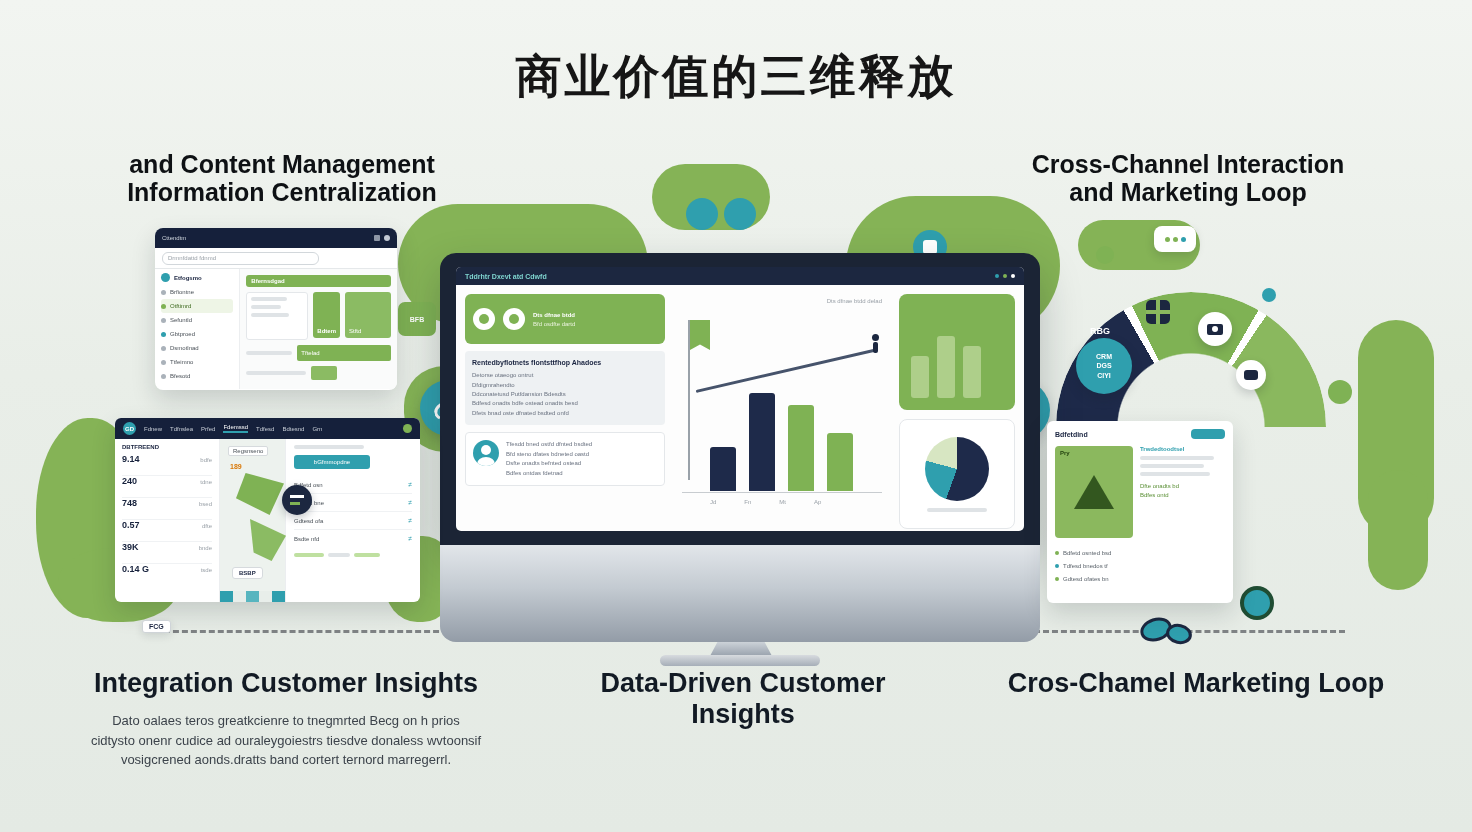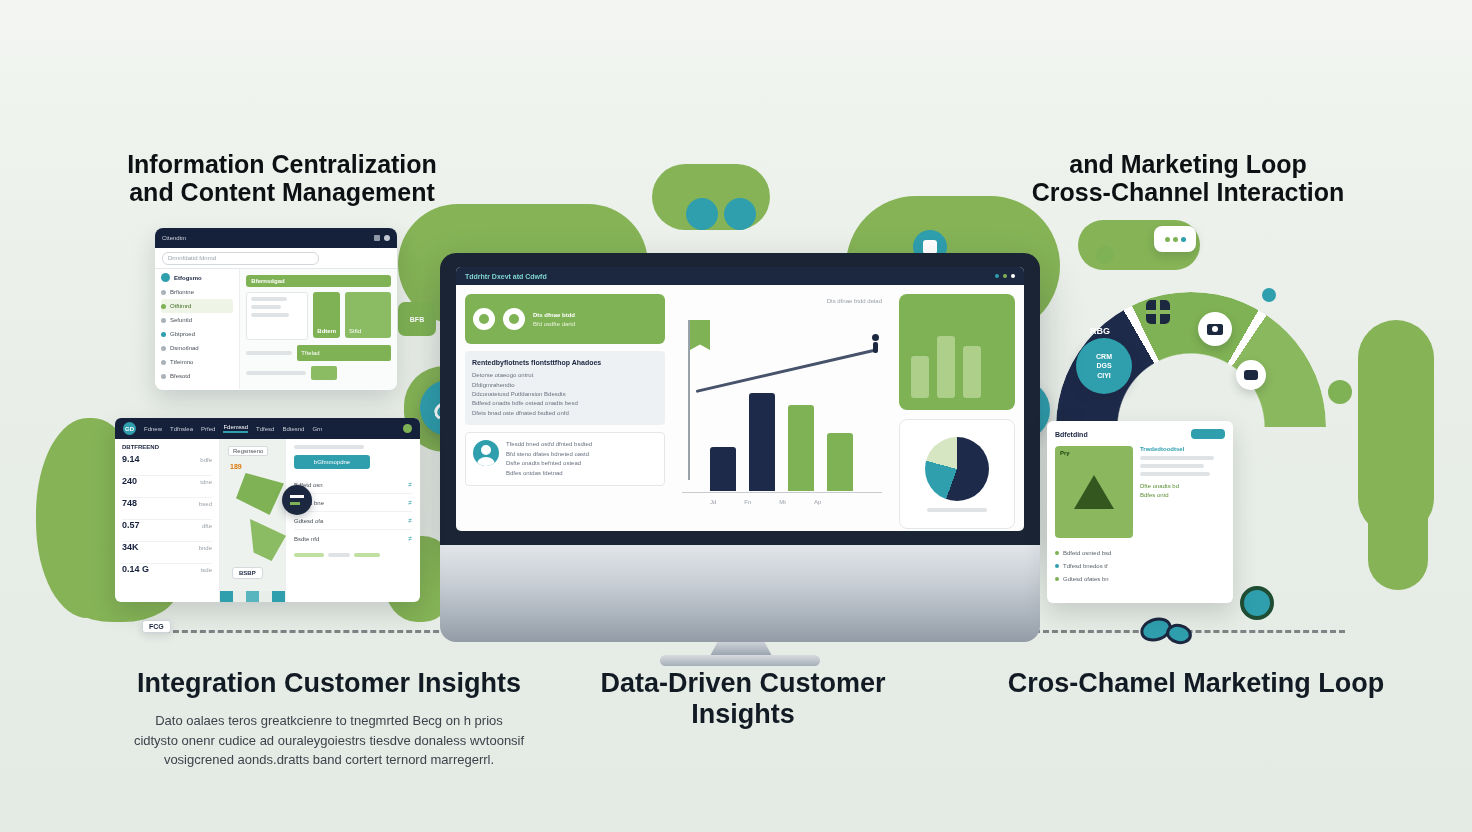--- a/index.html
+++ b/index.html
@@ -132,28 +132,29 @@
   <div class="tealc" style="left:686px;top:198px;width:32px;height:32px;"></div>
   <div class="tealc" style="left:724px;top:198px;width:32px;height:32px;"></div>
   <div class="dot" style="position:absolute;left:1096px;top:246px;width:18px;height:18px;background:#7fb254;"></div>
   <div class="dot" style="position:absolute;left:1262px;top:288px;width:14px;height:14px;background:#2f9fae;"></div>
   <div class="dot" style="position:absolute;left:1328px;top:380px;width:24px;height:24px;background:#7fb254;"></div>
 
   <div style="position:absolute;left:398px;top:302px;width:38px;height:34px;background:#7fb254;border-radius:7px;display:flex;align-items:center;justify-content:center;color:#fff;font-size:7px;font-weight:700;">
     <span>BFB</span>
   </div>
 
+  <div class="big-title">商业价值的三维释放</div>
 
   <div class="col-header" style="left:108px;top:150px;width:348px;">
+    <div>and Content Management</div>
     <div>Information Centralization</div>
-    <div>and Content Management</div>
   </div>
   <div class="col-header" style="left:1012px;top:150px;width:352px;">
+    <div>Cross-Channel Interaction</div>
     <div>and Marketing Loop</div>
-    <div>Cross-Channel Interaction</div>
   </div>
 
   <div id="ring"></div>
   <div style="position:absolute;left:1090px;top:326px;font-size:9px;font-weight:700;color:#fff;">RBG</div>
   <div style="position:absolute;left:1146px;top:300px;width:24px;height:24px;background:#1c2740;border-radius:5px;">
     <div style="position:absolute;left:10px;top:0;width:4px;height:24px;background:#8ab85e;"></div>
     <div style="position:absolute;left:0;top:10px;width:24px;height:4px;background:#8ab85e;"></div>
   </div>
   <div style="position:absolute;left:1076px;top:338px;width:56px;height:56px;border-radius:50%;background:#2f9fae;display:flex;flex-direction:column;align-items:center;justify-content:center;color:#fff;font-size:7px;font-weight:700;line-height:1.3;box-shadow:0 5px 12px rgba(20,30,40,.2);">
     <span>CRM</span>
@@ -374,21 +375,21 @@
           </div>
         <div style="display:flex;justify-content:space-between;align-items:baseline;height:21px;border-bottom:1px solid #f0f2f4;">
             <span style="font-size:9px;font-weight:700;color:#16213c;">748</span>
             <span style="font-size:6px;color:#9aa1a8;">bsed</span>
           </div>
         <div style="display:flex;justify-content:space-between;align-items:baseline;height:21px;border-bottom:1px solid #f0f2f4;">
             <span style="font-size:9px;font-weight:700;color:#16213c;">0.57</span>
             <span style="font-size:6px;color:#9aa1a8;">dfte</span>
           </div>
         <div style="display:flex;justify-content:space-between;align-items:baseline;height:21px;border-bottom:1px solid #f0f2f4;">
-            <span style="font-size:9px;font-weight:700;color:#16213c;">34K</span>
+            <span style="font-size:9px;font-weight:700;color:#16213c;">39K</span>
             <span style="font-size:6px;color:#9aa1a8;">bnde</span>
           </div>
         <div style="display:flex;justify-content:space-between;align-items:baseline;height:21px;">
             <span style="font-size:9px;font-weight:700;color:#16213c;">0.14 G</span>
             <span style="font-size:6px;color:#9aa1a8;">tsde</span>
           </div>
       </div>
 
       <div style="flex:1;background:#edf2ee;position:relative;">
         <span style="position:absolute;left:8px;top:7px;background:#fff;border:1px solid #d6dadd;border-radius:2px;font-size:6px;color:#4a5158;padding:1px 4px;">Regsnseno</span>
@@ -468,21 +469,21 @@
           <span style="font-size:6px;color:#5b636b;">Tdfesd bnedos tf</span>
         </div>
       <div style="display:flex;align-items:center;gap:4px;height:13px;">
           <span class="dot" style="width:4px;height:4px;background:#7fb254;"></span>
           <span style="font-size:6px;color:#5b636b;">Gdtesd ofates bn</span>
         </div>
     </div>
   </div>
 
 
-  <div class="abs" style="left:90px;top:668px;width:392px;margin-left:43px;">
+  <div class="abs" style="left:90px;top:668px;width:392px;">
     <h2 class="bottom-title">Integration Customer Insights</h2>
     <p class="bottom-body">Dato oalaes teros greatkcienre to tnegmrted Becg on h prios cidtysto onenr cudice ad ouraleygoiestrs tiesdve donaless wvtoonsif vosigcrened aonds.dratts band cortert ternord marregerrl.</p>
   </div>
   <div class="abs" style="left:552px;top:668px;width:382px;">
     <h2 class="bottom-title">Data-Driven Customer Insights</h2>
   </div>
   <div class="abs" style="left:1000px;top:668px;width:392px;">
     <h2 class="bottom-title">Cros-Chamel Marketing Loop</h2>
   </div>
 

